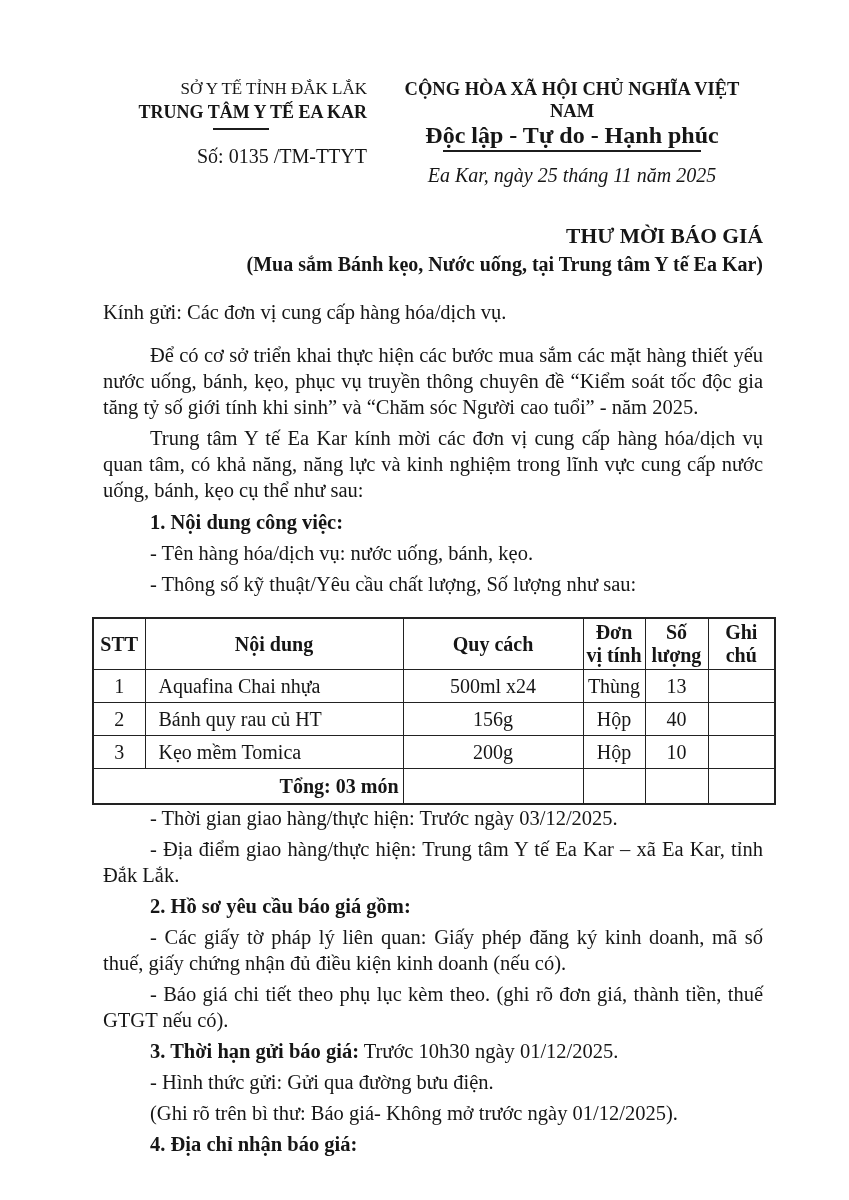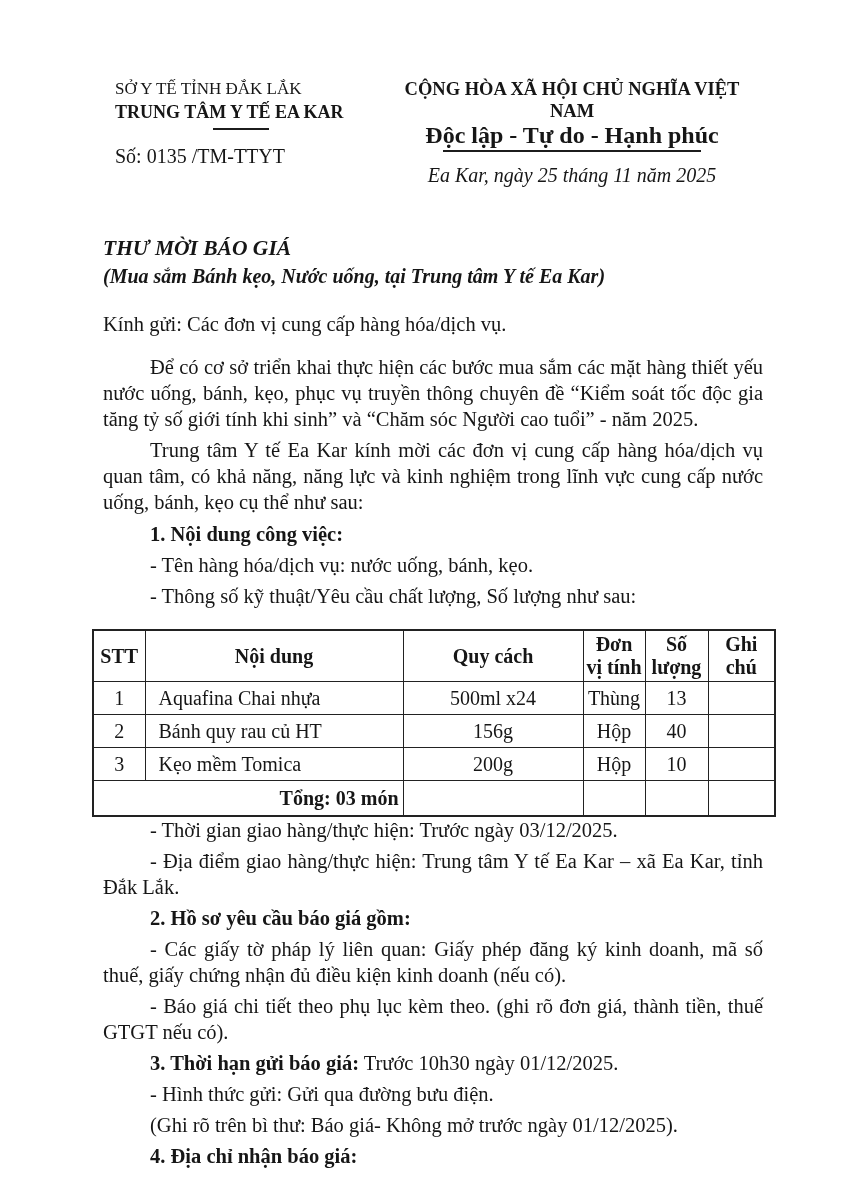--- a/index.html
+++ b/index.html
@@ -17,32 +17,32 @@
     color: #161616;
     font-family: "Liberation Serif", "DejaVu Serif", serif;
     overflow: hidden;
   }
   
   .header-row {
     display: flex;
     justify-content: space-between;
     align-items: flex-start;
   }
-  .h-left  { width: 252px; margin-left: 12px; text-align: left; }
+  .h-left  { width: 252px; margin-left: 12px; text-align: right; }
   .h-right { width: 382px; text-align: center; }
   .h-left .l1 { font-size: 17px;  line-height: 22px; }
   .h-left .l2 { font-size: 18px;  line-height: 24px; font-weight: bold; }
   .rule-short { width: 56px;  height: 2px; background: #1c1c1c; margin: 4px auto 0; }
   .h-left .num { font-size: 20px; line-height: 26px; margin-top: 13px; }
   .h-right .l1 { font-size: 18.5px; line-height: 22px; font-weight: bold; }
   .h-right .l2 { font-size: 24px;   line-height: 26px; font-weight: bold; }
   .rule-long  { width: 258px; height: 2px; background: #1c1c1c; margin: 2px auto 0; }
   .h-right .date { font-size: 20px; line-height: 26px; margin-top: 10px; font-style: italic; }
   
-  .title-block { margin-top: 46px; text-align: left; font-style: italic; }
+  .title-block { margin-top: 34px; text-align: right; }
   .doc-title    { font-size: 21.5px; line-height: 28px; font-weight: bold; }
   .doc-subtitle { font-size: 20px;   line-height: 28px; font-weight: bold; }
   .salutation { margin-top: 21px; text-align: left; font-size: 20.5px; line-height: 26px; }
   
   .para {
     font-size: 20.5px;
     line-height: 26px;
     text-align: justify;
     text-indent: 47px;
     margin: 0 0 5px 0;

